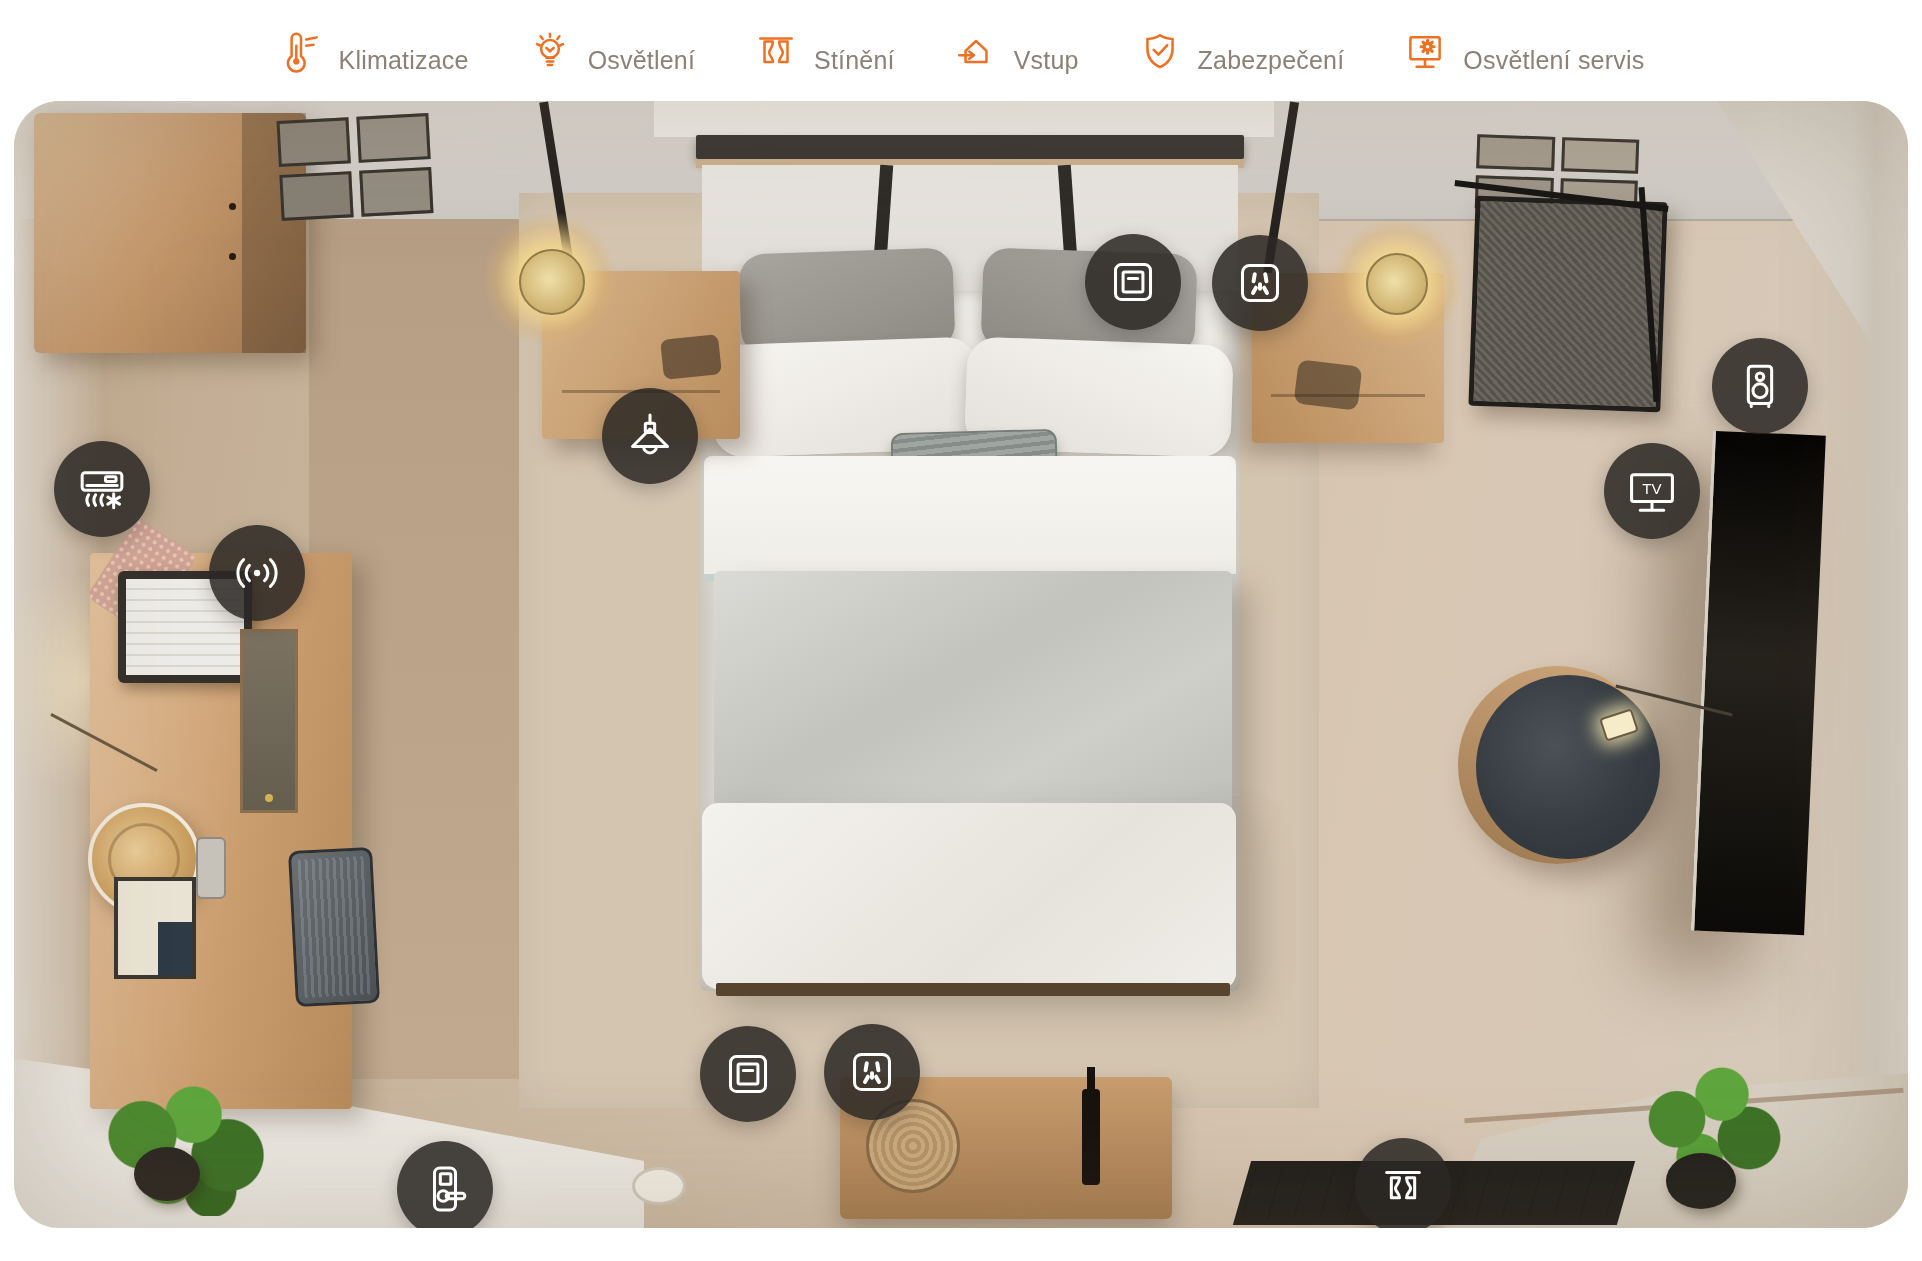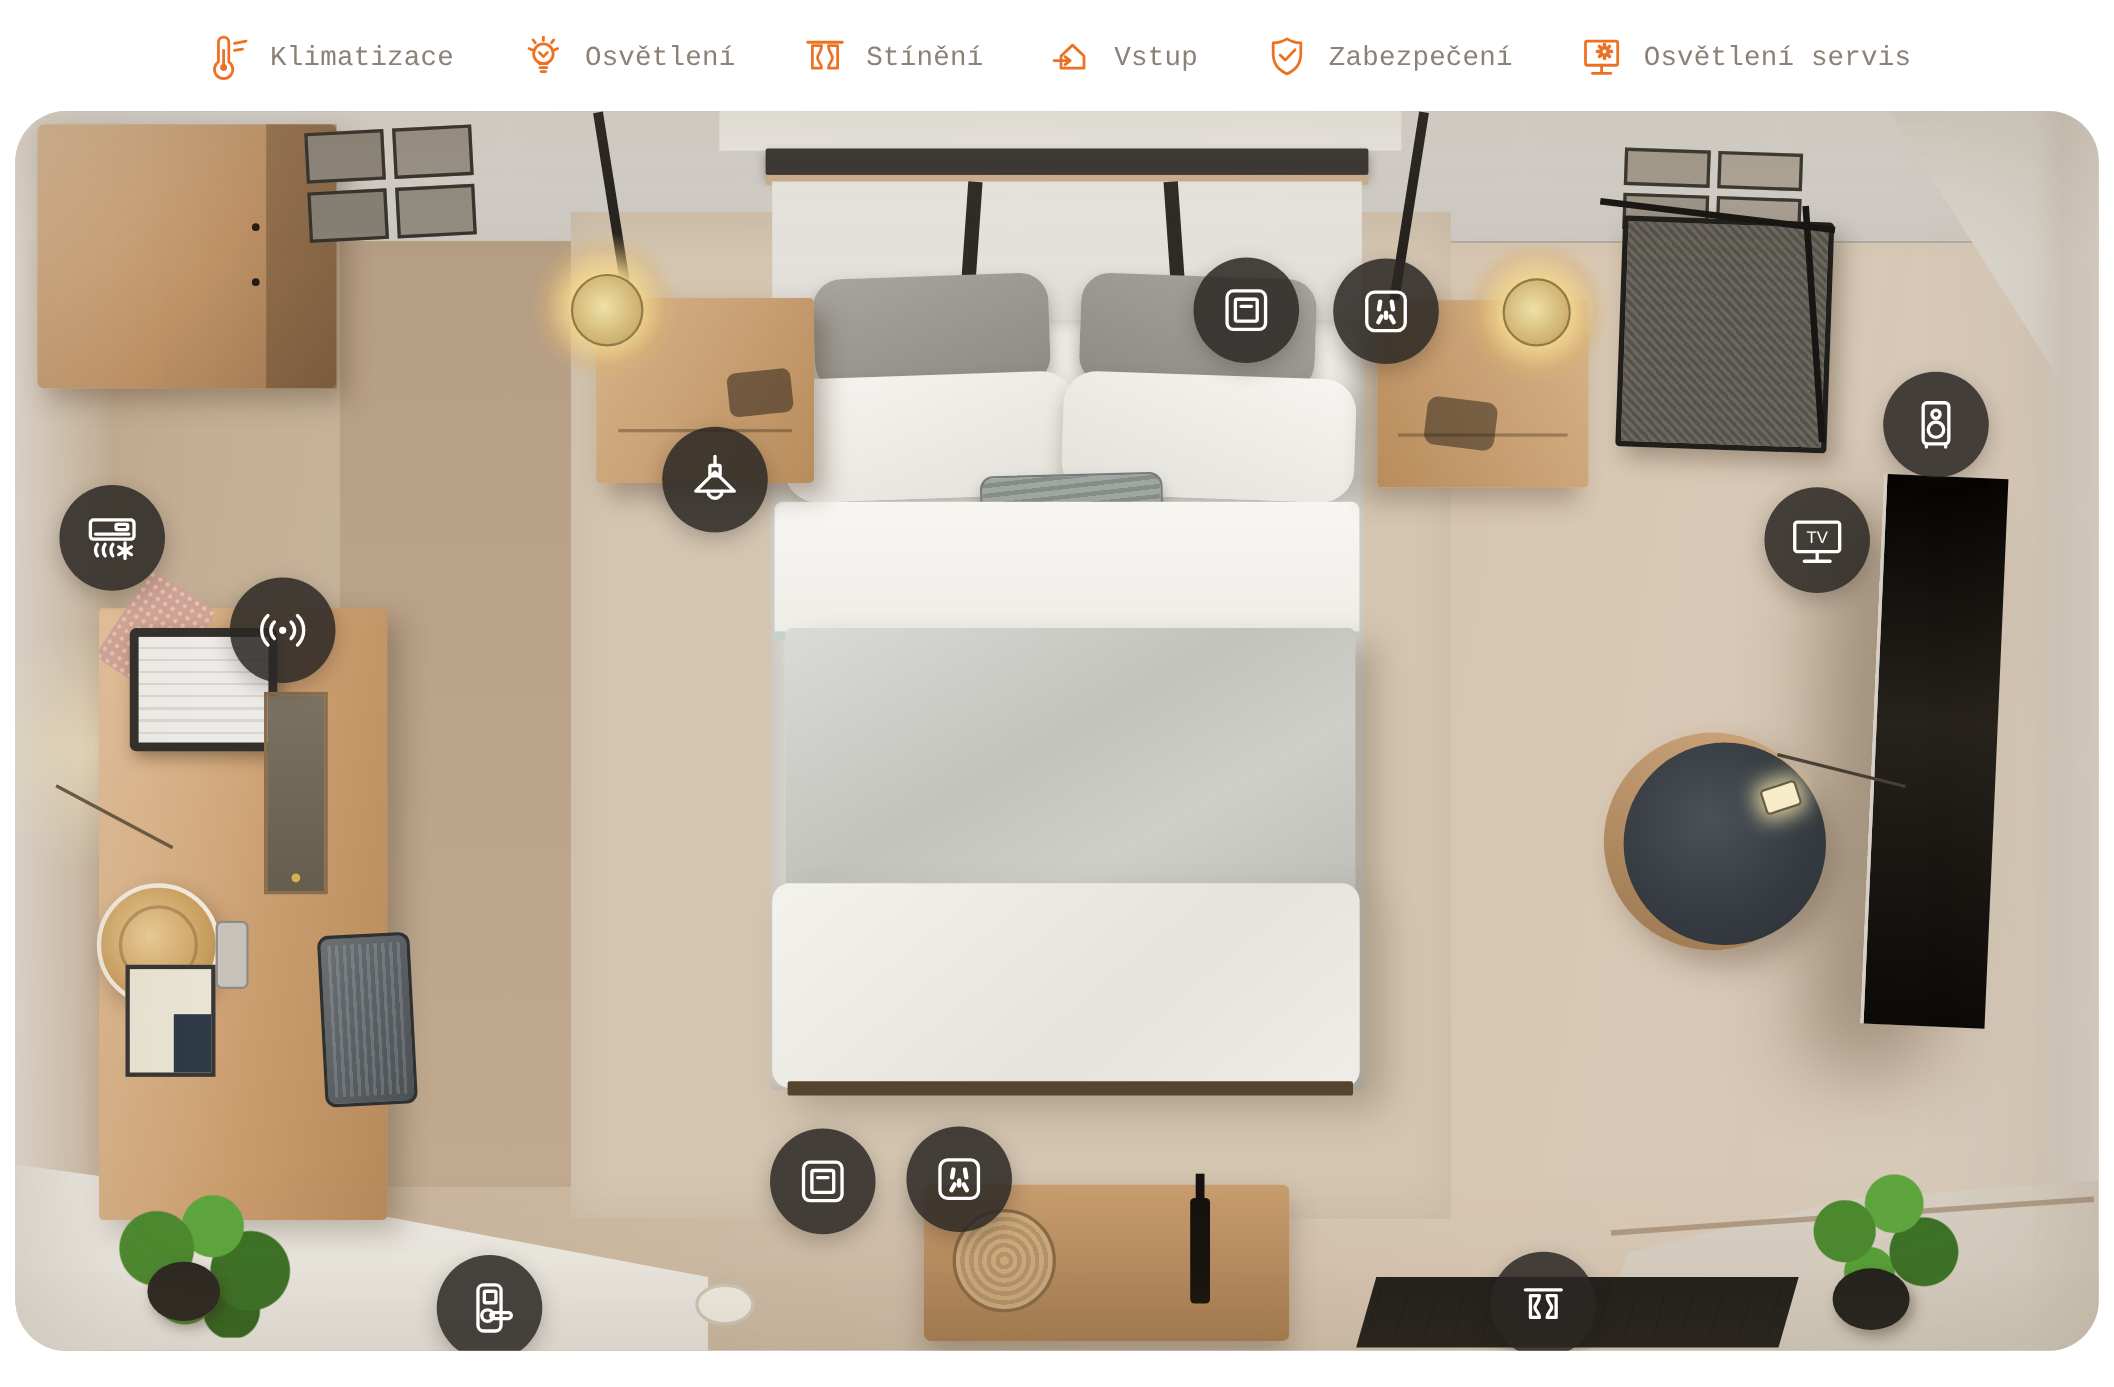--- a/index.html
+++ b/index.html
@@ -1,21 +1,21 @@
 <!DOCTYPE html>
 <html><head>
 <meta charset="utf-8">
 <style>
   html,body{margin:0;padding:0;background:#ffffff;}
   body{width:1922px;height:1261px;position:relative;font-family:"Liberation Sans",sans-serif;overflow:hidden;}
   .abs{position:absolute;}
 
   
   .menu{position:absolute;top:14px;left:0;right:0;height:76px;display:flex;justify-content:center;align-items:center;gap:58px;}
-  .menu-item{display:flex;align-items:center;gap:15px;cursor:pointer;font-family:Liberation Mono, monospace;}
+  .menu-item{display:flex;align-items:flex-end;gap:15px;cursor:pointer;}
   .menu-item svg{display:block;}
   .mlabel{font-size:25px;color:#8b8177;letter-spacing:.2px;}
 
   
   .photo{position:absolute;left:14px;top:101px;width:1894px;height:1127px;border-radius:46px;overflow:hidden;
          background:linear-gradient(100deg,#bfa98f 0%,#c9b59d 25%,#d2c0ab 50%,#d8c7b3 72%,#d6cabb 100%);}
   .vignette{position:absolute;inset:0;box-shadow:inset 0 0 150px rgba(105,85,60,.30);pointer-events:none;z-index:40;border-radius:46px;}
 
   
   .badge{position:absolute;width:96px;height:96px;border-radius:50%;background:rgba(43,40,36,.86);

